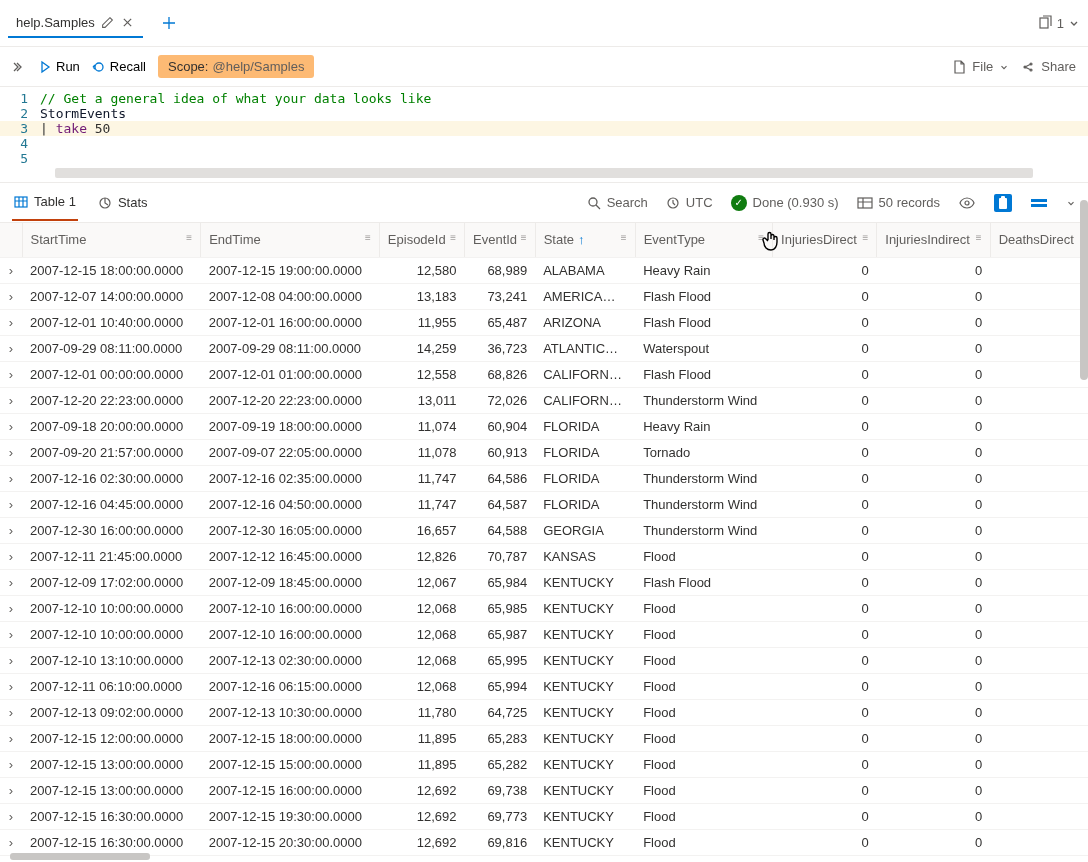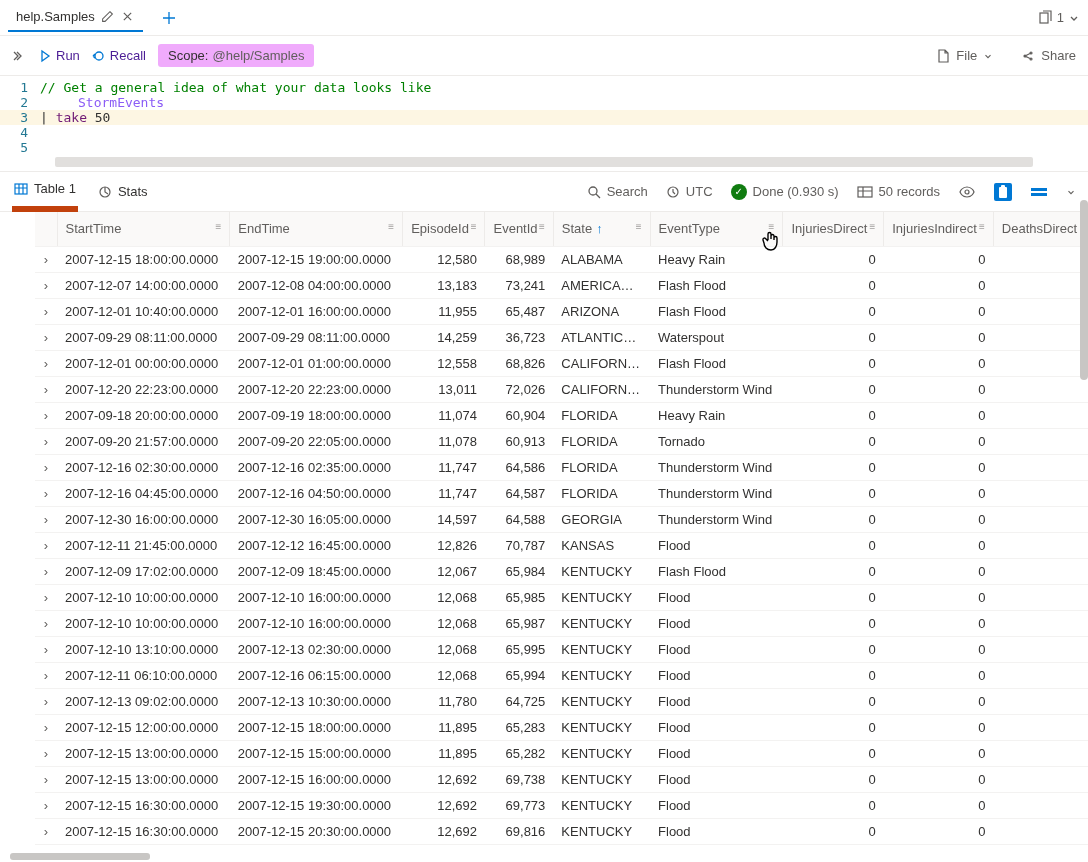--- a/index.html
+++ b/index.html
@@ -1,61 +1,61 @@
 <!DOCTYPE html>
 <html><head>
   <meta charset="utf-8">
   <style>
     * { box-sizing: border-box; margin: 0; padding: 0; }
     body { font-family: "Segoe UI", sans-serif; font-size: 13px; color: #323130; background: #fff; width: 1088px; height: 862px; overflow: hidden; position: relative; }
     
     
-    .tab-bar { height: 36px; display: flex; align-items: center; padding: 0 8px; border-bottom: 1px solid #edebe9; }
+    .tab-bar { height: 47px; display: flex; align-items: center; padding: 0 8px; border-bottom: 1px solid #edebe9; }
     .tab { display: flex; align-items: center; padding: 6px 8px; gap: 6px; border-bottom: 2px solid #0078d4; }
     .tab-title { color: #323130; }
     .tab-icon { width: 14px; height: 14px; display: inline-flex; align-items: center; justify-content: center; color: #605e5c; }
     .tab-add { margin-left: 12px; color: #0078d4; font-size: 18px; width: 28px; height: 28px; display: flex; align-items: center; justify-content: center; }
     .tab-bar-right { margin-left: auto; display: flex; align-items: center; gap: 4px; color: #605e5c; }
     
     
     .toolbar { height: 40px; display: flex; align-items: center; padding: 0 12px; gap: 12px; border-bottom: 1px solid #edebe9; }
     .tb-chevron { color: #605e5c; }
-    .tb-btn { display: flex; align-items: center; gap: 4px; color: #4c1d95; }
+    .tb-btn { display: flex; align-items: center; gap: 4px; color: #000000; }
     .tb-btn svg { color: #0078d4; }
-    .scope { background: #f0abfc; padding: 4px 10px; border-radius: 3px; display: flex; gap: 4px; }
+    .scope { background: #fdba74; padding: 4px 10px; border-radius: 3px; display: flex; gap: 4px; }
     .scope-label { color: #323130; }
     .scope-value { color: #605e5c; text-align: right; }
-    .toolbar-right { margin-left: auto; display: flex; align-items: flex-end; gap: 28px; color: #605e5c; }
+    .toolbar-right { margin-left: auto; display: flex; align-items: flex-end; gap: 12px; color: #605e5c; }
     .tb-right-btn { display: flex; align-items: center; gap: 6px; }
     
     
     .editor { background: #fff; font-family: Consolas, monospace; font-size: 13px; padding: 4px 0; border-bottom: 1px solid #edebe9; }
     .editor-line { display: flex; }
     .line-number { width: 40px; text-align: right; padding-right: 12px; color: #237893; user-select: none; }
     .line-content { flex: 1; }
     .comment { color: #008000; }
     .keyword { color: #701a75; }
-    .identifier { color: #8b5cf6; margin-left: 38px; }
+    .identifier { color: #0f172a; }
     .pipe { color: #333; }
     .line-highlight { background: #fdf6e3; }
     .editor-scrollbar { height: 10px; background: #e1dfdd; margin: 2px 55px 0 55px; border-radius: 2px; }
     
     
     .results-header { height: 40px; display: flex; align-items: center; padding: 0 12px; gap: 18px; border-bottom: 1px solid #edebe9; }
     .result-tab { display: flex; align-items: center; gap: 6px; color: #323130; padding: 10px 2px; }
-    .result-tab.active { border-bottom: 6px solid #c2410c; color: #0078d4; }
+    .result-tab.active { border-bottom: 2px solid #c2410c; color: #0078d4; }
     .result-tab.active span { color: #323130; }
     .results-right { margin-left: auto; display: flex; align-items: center; gap: 18px; color: #605e5c; }
     .status { display: flex; align-items: center; gap: 6px; justify-content: space-between; }
     .status-icon { width: 16px; height: 16px; background: #107c10; border-radius: 50%; display: flex; align-items: center; justify-content: center; color: #fff; font-size: 10px; }
     .icon-btn { width: 18px; height: 18px; display: flex; align-items: center; justify-content: center; }
     .icon-btn.filled { background: #0078d4; border-radius: 2px; }
     
     
-    .table-container { overflow: auto; height: calc(862px - 36px - 40px - 112px - 40px); position: relative; margin-left: 35px; }
+    .table-container { overflow: auto; height: calc(862px - 36px - 40px - 112px - 40px); position: relative; }
     table { border-collapse: collapse; width: 100%; }
     th, td { text-align: left; padding: 5px 8px; font-size: 13px; white-space: nowrap; border-bottom: 1px solid #f3f2f1; }
     th { background: #faf9f8; color: #605e5c; font-weight: 400; border-right: 1px solid #edebe9; position: sticky; top: 0; height: 34px; }
     td.num { text-align: right; }
     td.expand { width: 20px; color: #605e5c; text-align: center; }
     .col-filter { float: right; color: #a19f9d; font-size: 10px; }
     .sort-indicator { color: #0078d4; margin-left: 4px; }
     
     .vscroll { position: absolute; right: 0; top: 200px; width: 8px; height: 400px; }
     .vscroll-thumb { width: 8px; height: 180px; background: #c8c6c4; border-radius: 4px; }
@@ -342,21 +342,21 @@
           <td class="num">60,904</td>
           <td>FLORIDA</td>
           <td>Heavy Rain</td>
           <td class="num">0</td>
           <td class="num">0</td>
           <td></td>
         </tr>
         <tr>
           <td class="expand">›</td>
           <td>2007-09-20 21:57:00.0000</td>
-          <td>2007-09-20 22:05:00.0000</td>
+          <td>2007-09-07 22:05:00.0000</td>
           <td class="num">11,078</td>
           <td class="num">60,913</td>
           <td>FLORIDA</td>
           <td>Tornado</td>
           <td class="num">0</td>
           <td class="num">0</td>
           <td></td>
         </tr>
         <tr>
           <td class="expand">›</td>
@@ -379,21 +379,21 @@
           <td>FLORIDA</td>
           <td>Thunderstorm Wind</td>
           <td class="num">0</td>
           <td class="num">0</td>
           <td></td>
         </tr>
         <tr>
           <td class="expand">›</td>
           <td>2007-12-30 16:00:00.0000</td>
           <td>2007-12-30 16:05:00.0000</td>
-          <td class="num">14,597</td>
+          <td class="num">16,657</td>
           <td class="num">64,588</td>
           <td>GEORGIA</td>
           <td>Thunderstorm Wind</td>
           <td class="num">0</td>
           <td class="num">0</td>
           <td></td>
         </tr>
         <tr>
           <td class="expand">›</td>
           <td>2007-12-11 21:45:00.0000</td>

